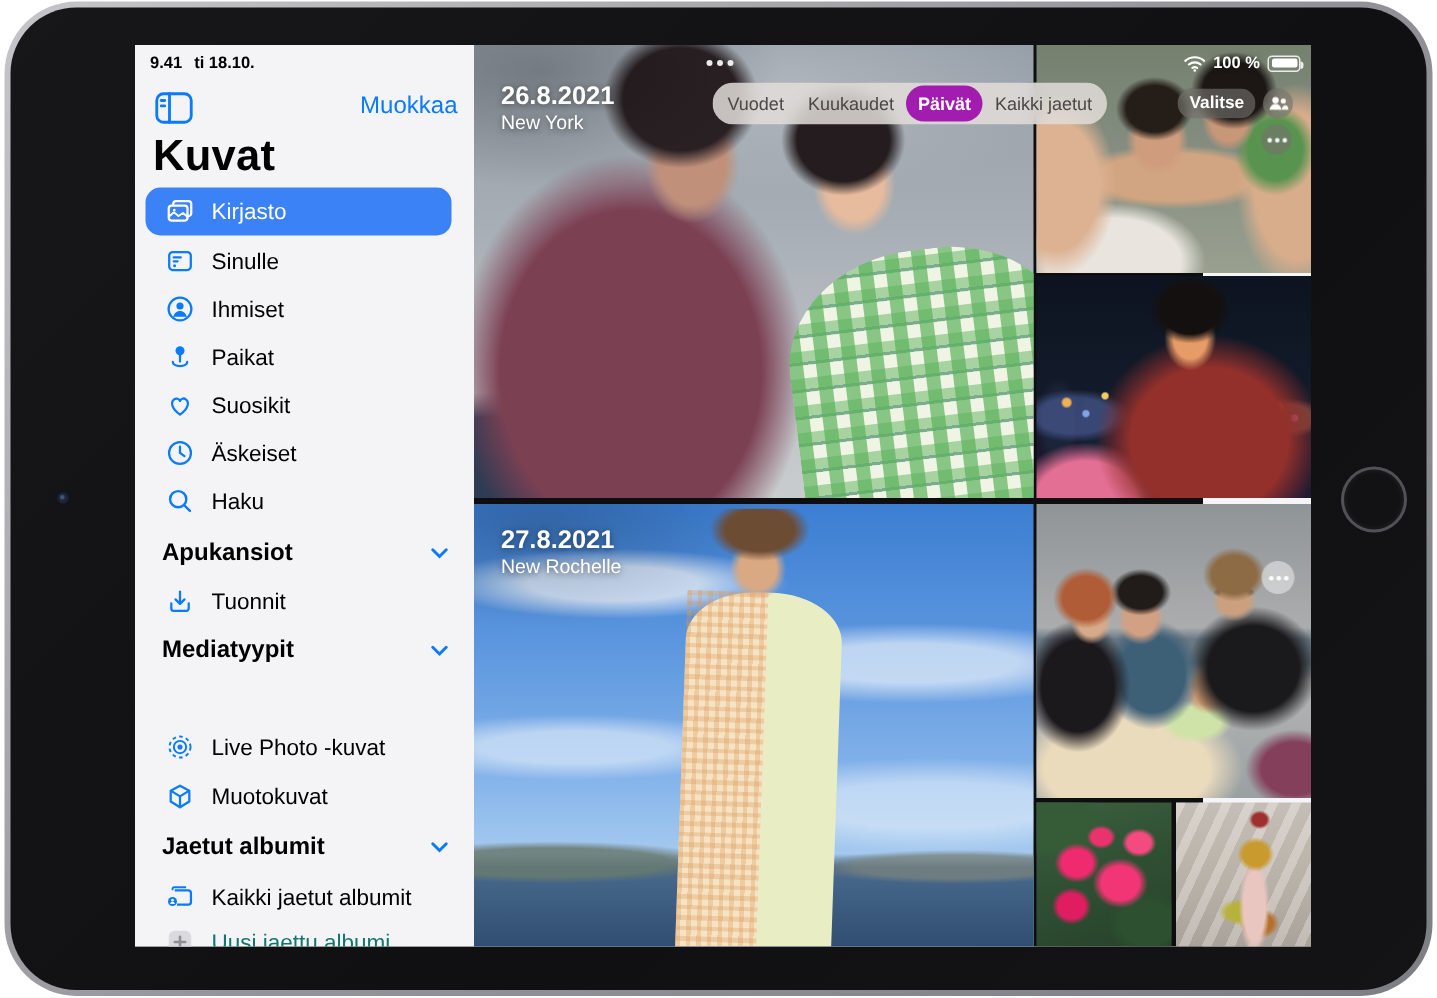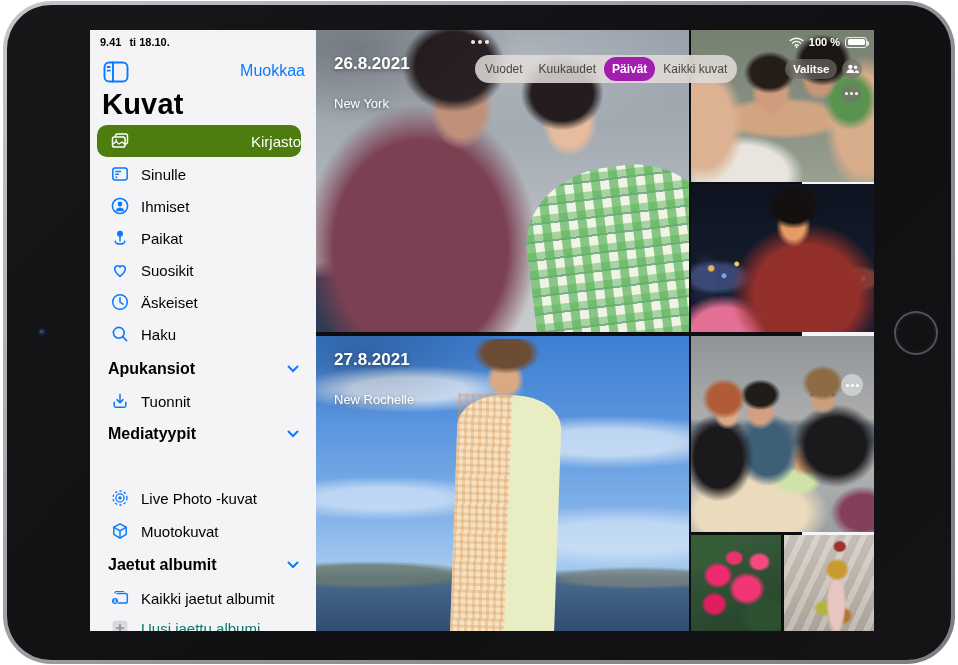--- a/index.html
+++ b/index.html
@@ -76,38 +76,38 @@
     position: absolute; left: 7px; width: 204px; height: 32px;
     display: flex; align-items: center; border-radius: 10px;
     font-size: 15px; color: #000;
   }
   .side-row .icon {
     width: 24px; height: 22px; margin-left: 11px;
     display: flex; align-items: center; justify-content: center;
     color: #0a7aff; flex: 0 0 24px;
   }
   .side-row .lbl { margin-left: 9px; white-space: nowrap; }
-  .side-row.selected { background: #4d7c0f; color: #fff; justify-content: space-between; }
+  .side-row.selected { background: #3b82f6; color: #fff; }
   .side-row.selected .icon { color: #fff; }
   .side-row.tinted .lbl { color: #0f766e; }
   .side-header {
     position: absolute; left: 18px; width: 191px; height: 28px;
     display: flex; align-items: center; justify-content: space-between;
     font-size: 16px; font-weight: 700; color: #000;
   }
   .chev { color: #0a7aff; display: flex; }
   
   .main {
     position: absolute; left: 226px; top: 0; width: 486px; height: 601px;
     background: #0e0e10;
   }
   .photo { position: absolute; overflow: hidden; }
   .day-label { position: absolute; left: 18px; z-index: 5; color: #fff; text-shadow: 0 1px 4px rgba(0,0,0,0.45); }
   .day-label .d { font-size: 17px; font-weight: 700; }
-  .day-label .loc { font-size: 13px; margin-top: 22px; font-weight: 400; }
+  .day-label .loc { font-size: 13px; margin-top: 0; font-weight: 400; }
 
   
   #p1 { left: 0; top: 0; width: 373px; height: 302px;
     background:
       radial-gradient(ellipse 230px 110px at 12% 6%, rgba(0,0,0,0.25), transparent 70%),
       radial-gradient(ellipse 70px 62px at 37% 12%, #2a2124 0 55%, rgba(42,33,36,0) 74%),
       radial-gradient(ellipse 44px 56px at 39% 26%, #c0907a 0 50%, rgba(192,144,122,0) 72%),
       radial-gradient(ellipse 56px 50px at 66% 21%, #241c1e 0 55%, rgba(36,28,30,0) 74%),
       radial-gradient(ellipse 38px 46px at 68% 31%, #e6bb9e 0 50%, rgba(230,187,158,0) 72%),
       radial-gradient(ellipse 150px 185px at 28% 72%, #7c4053 0 58%, rgba(124,64,83,0) 78%),
@@ -314,21 +314,21 @@
       </div>
       <div class="photo" id="p5"></div>
       <div class="photo" id="p6"></div>
       <div class="photo" id="p7"></div>
     </div>
 
     <div class="segmented">
       <span class="segment">Vuodet</span>
       <span class="segment">Kuukaudet</span>
       <span class="segment selected">Päivät</span>
-      <span class="segment">Kaikki kuvat</span>
+      <span class="segment">Kaikki jaetut</span>
     </div>
     <span class="select-btn">Valitse</span>
     <span class="circle-btn" id="btn-people">
       <svg width="14" height="12" viewBox="0 0 17 14" fill="#fff">
         <circle cx="6.5" cy="4.4" r="2.6"></circle>
           <path d="M1.6 12c.6-3 2.5-4.6 4.9-4.6s4.3 1.6 4.9 4.6z"></path>
         <circle cx="12.8" cy="5" r="2.1" opacity="0.95"></circle>
           <path d="M11.4 12c.4-2.2 1.6-3.6 3-3.6 1.3 0 2.4 1.2 2.9 3.6z" opacity="0.95"></path>
       </svg>
     </span>

